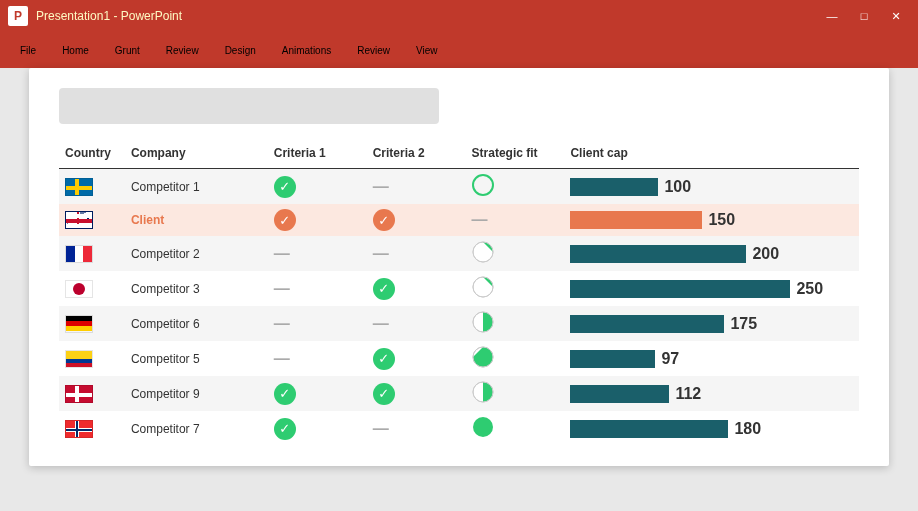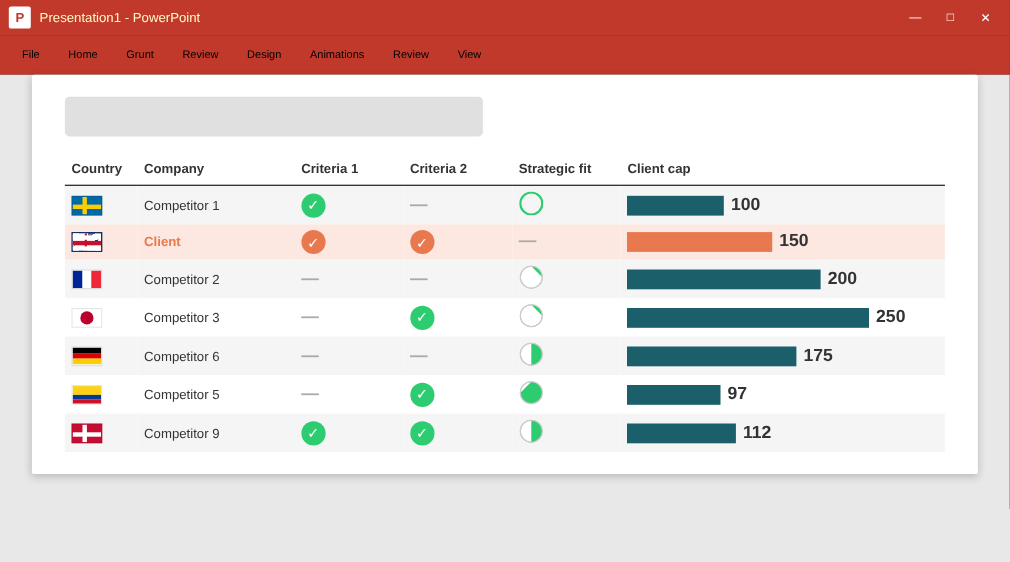--- a/index.html
+++ b/index.html
@@ -455,16 +455,31 @@
       <path d="M 11 1 A 10 10 0 0 1 11 21 Z" fill="#2ecc71"></path>
       <circle cx="11" cy="11" r="10" fill="none" stroke="#ccc" stroke-width="1"></circle>
     </svg></td>
     <td class="col-market">
               <div class="bar-container">
     <div class="bar" style="width:99px;"></div>
     <span class="bar-value">112</span>
   </div>
             </td>
   </tr>
+          <tr>
+    <td class="col-country"><div class="flag flag-no" style="position:relative;"><div class="flag-no-blue-h" style="position:absolute;top:8px;left:0;right:0;height:2px;background:#002868;z-index:2;"></div><div class="flag-no-blue-v" style="position:absolute;left:10px;top:0;bottom:0;width:2px;background:#002868;z-index:2;"></div></div></td>
+    <td class="col-company"><span class="company-name">Competitor 7</span></td>
+    <td class="col-criteria1"><span class="check-circle">✓</span></td>
+    <td class="col-criteria2"><span class="dash">—</span></td>
+    <td class="col-strategic"><svg class="pie-svg" viewBox="0 0 22 22">
+      <circle cx="11" cy="11" r="10" fill="#2ecc71"></circle>
+    </svg></td>
+    <td class="col-market">
+              <div class="bar-container">
+    <div class="bar" style="width:158px;"></div>
+    <span class="bar-value">180</span>
+  </div>
+            </td>
+  </tr>
         </tbody>
     </table>
   </div>
 </div>
 
 </body></html>

